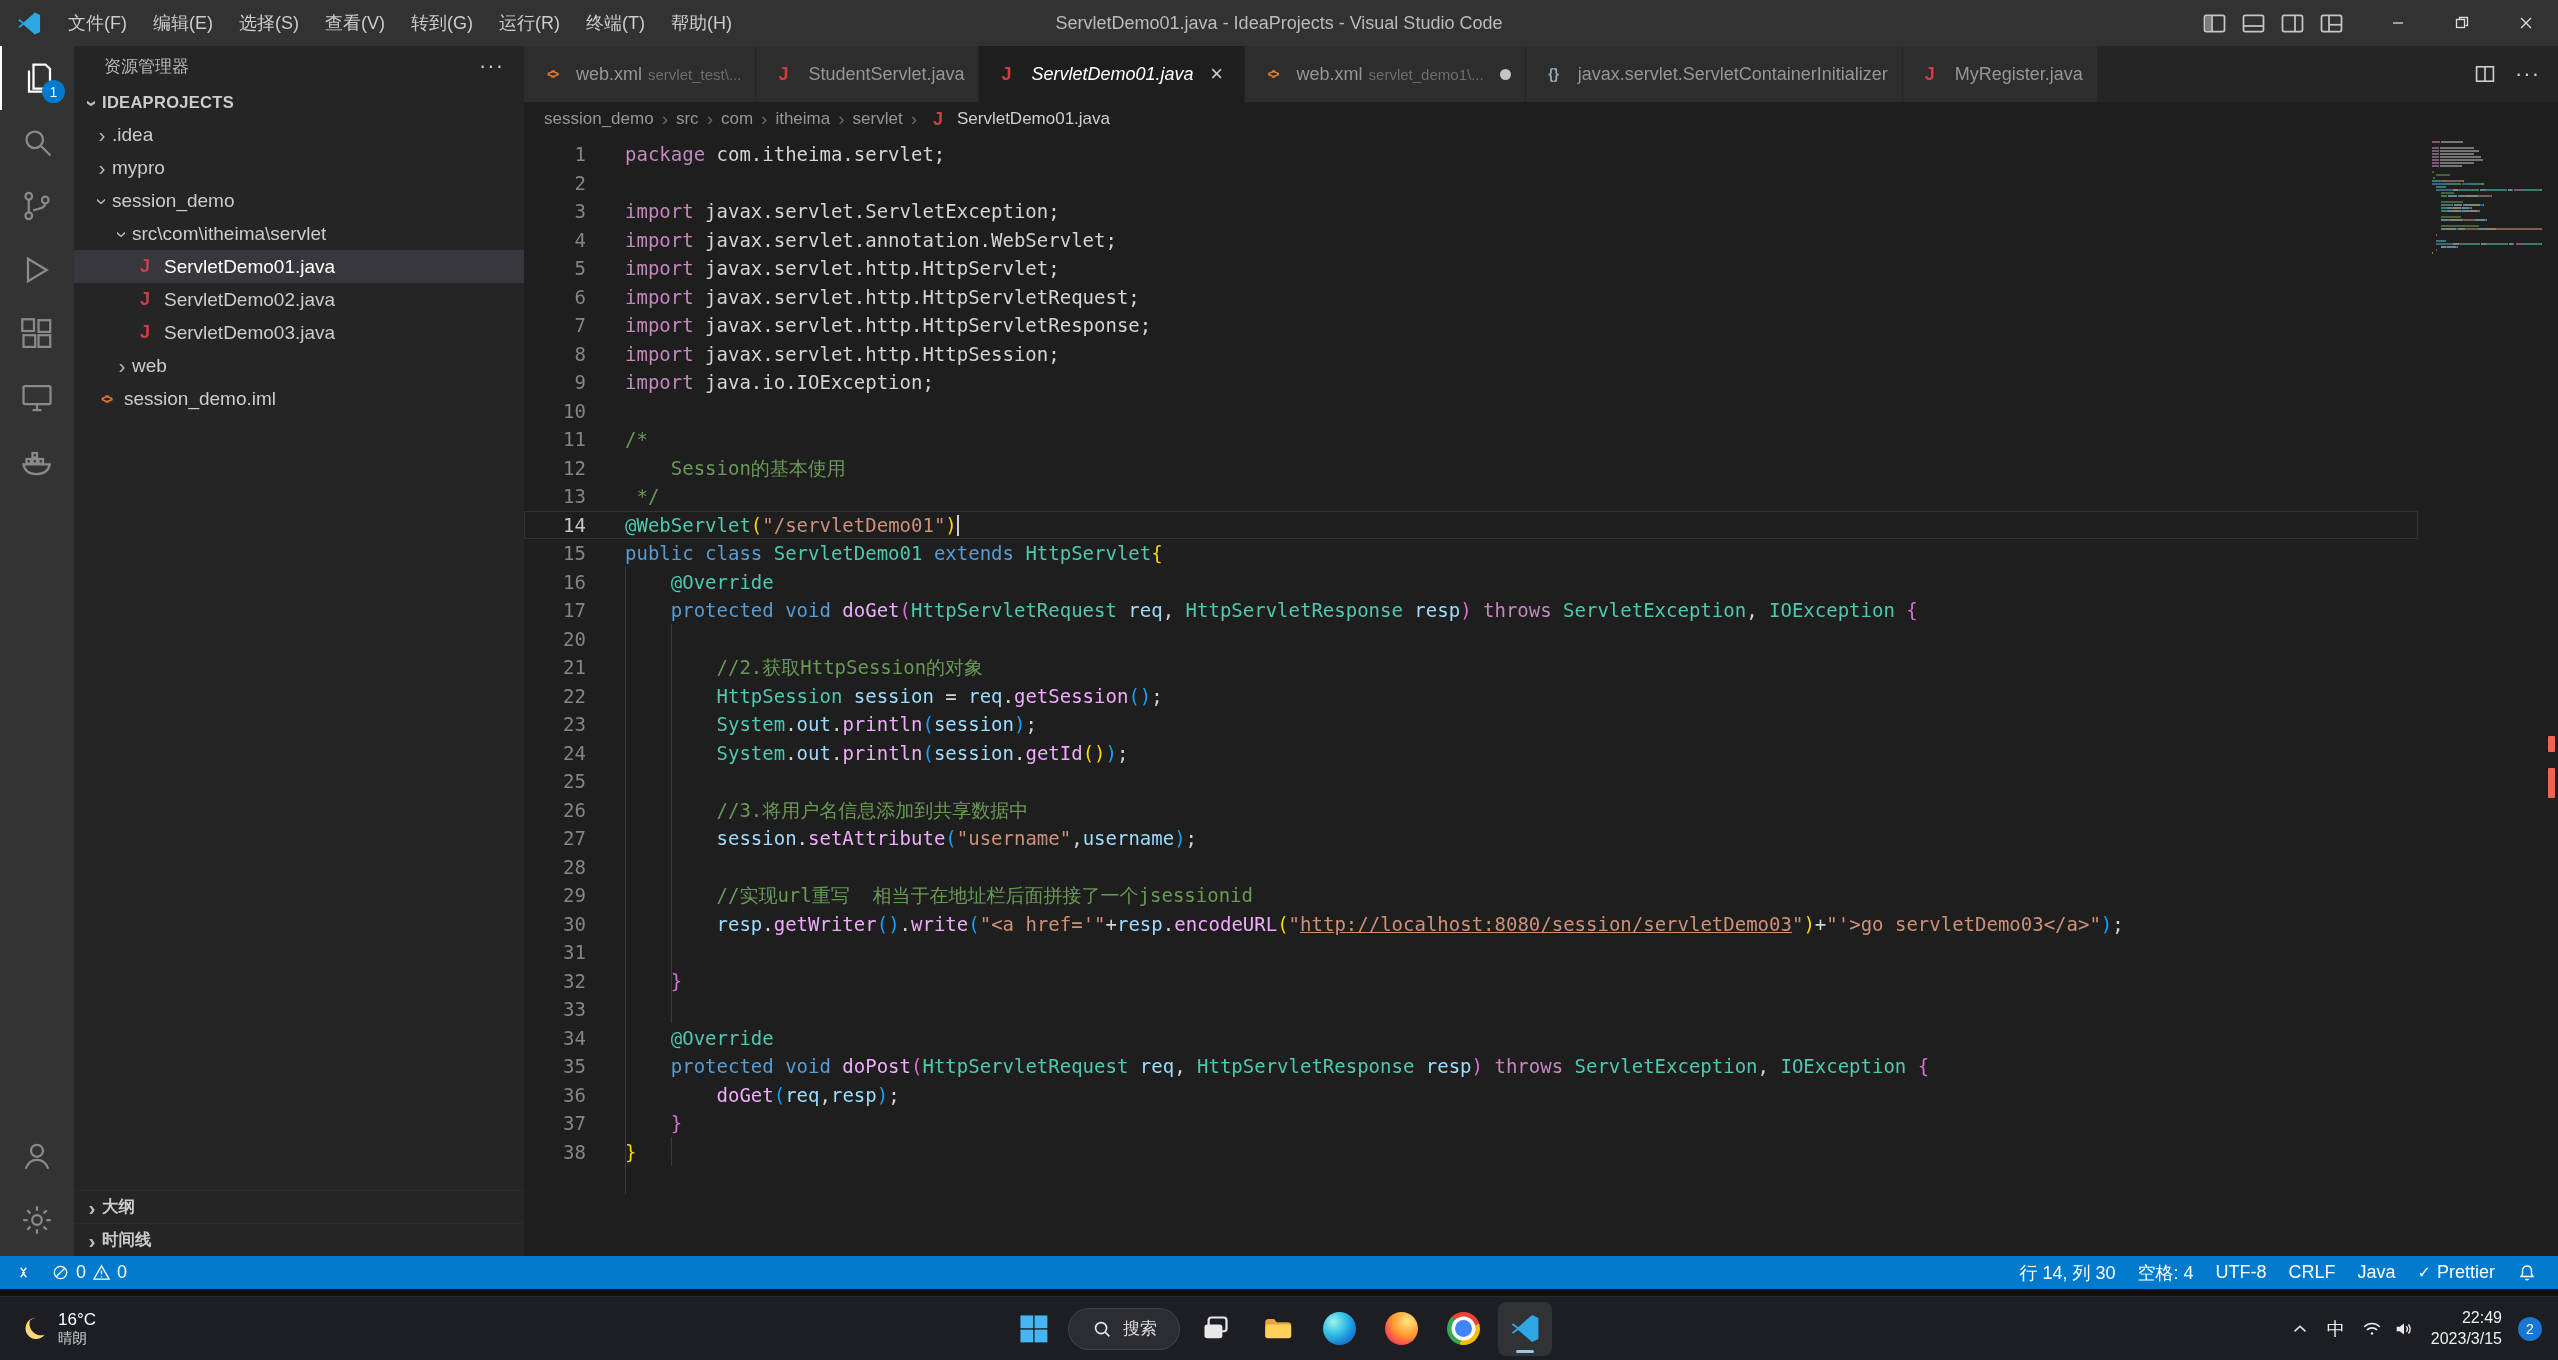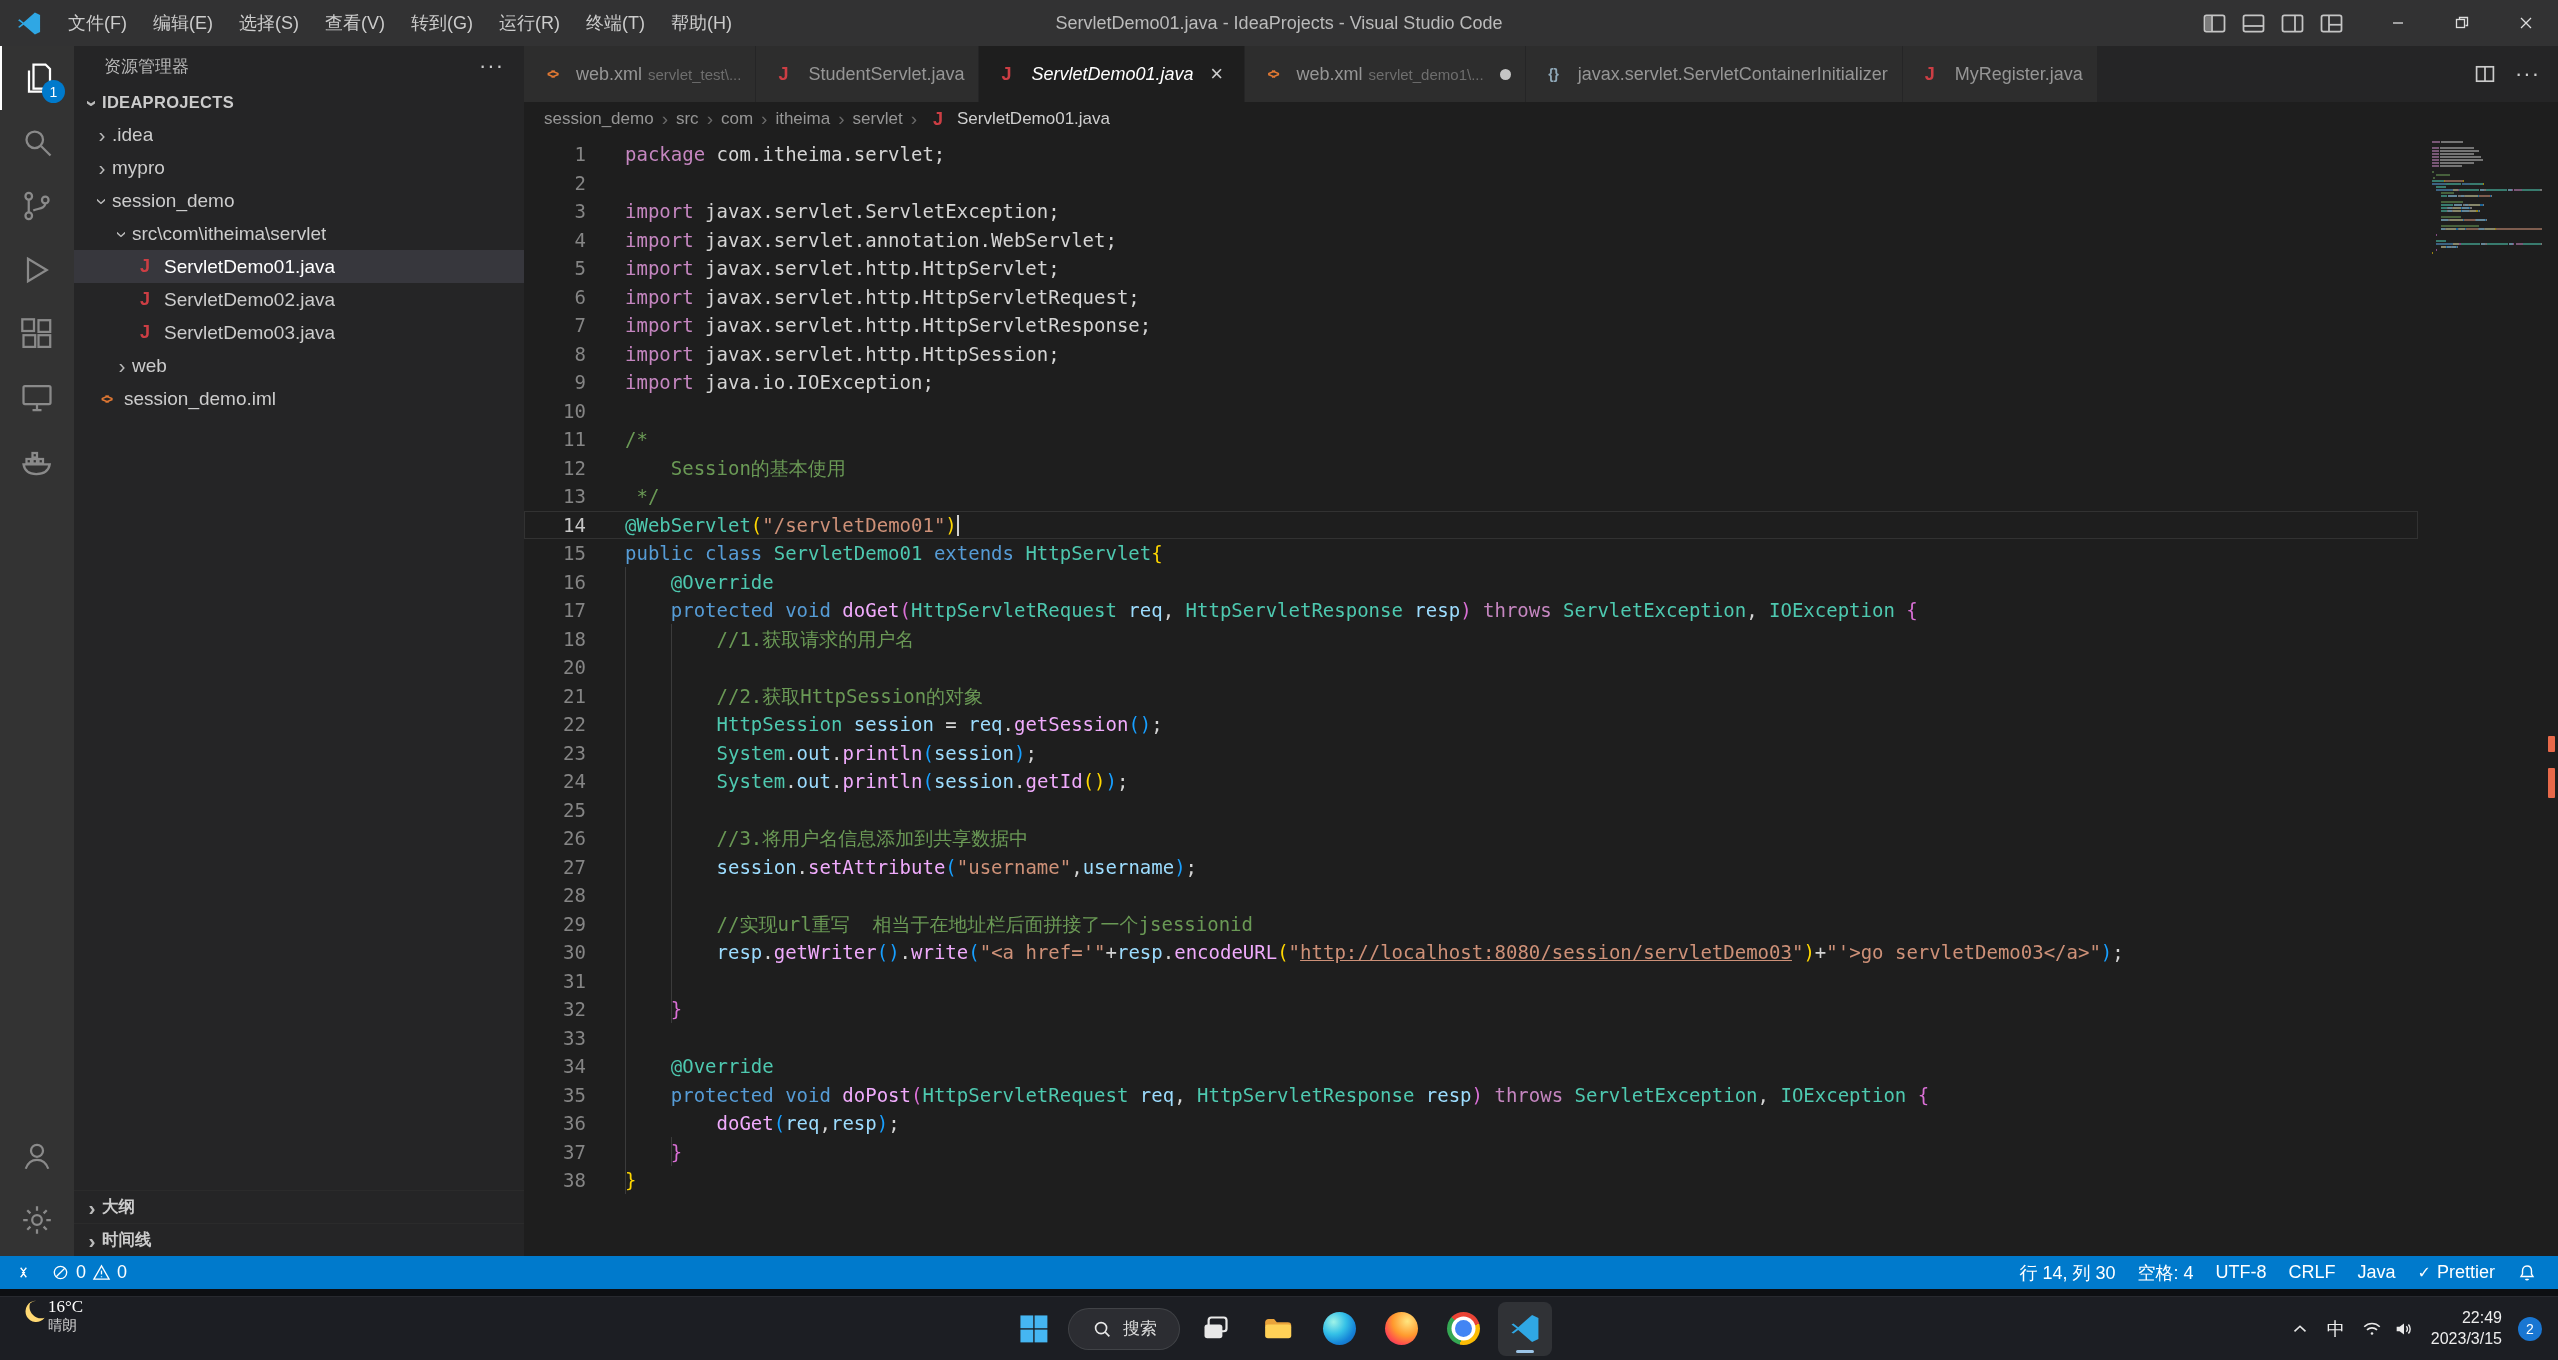--- a/index.html
+++ b/index.html
@@ -108,21 +108,21 @@
   .sb-seg svg{width:19px;height:19px;stroke:#fff;fill:none;stroke-width:1.4;}
   .sb-right{margin-left:auto;display:flex;align-items:center;padding-right:10px;}
   .sb-item{padding:0 11px;display:flex;align-items:center;gap:6px;height:33px;white-space:nowrap;}
   .sb-check{font-size:16px;}
   .sb-bell svg{width:20px;height:20px;stroke:#fff;fill:none;stroke-width:1.4;}
 
   
   .desktop-gap{position:absolute;top:1289px;height:7px;width:100%;background:#0d0f12;}
   .taskbar{position:absolute;top:1296px;height:64px;width:100%;background:#1c1e23;
     border-top:1px solid rgba(255,255,255,.05);display:flex;align-items:center;color:#eee;z-index:10;}
-  .tb-weather{display:flex;align-items:flex-start;padding:0 18px;height:100%;font-family:Liberation Serif, serif;}
+  .tb-weather{display:flex;align-items:center;gap:10px;padding:0 18px;height:100%;}
   .tb-weather svg{width:30px;height:30px;}
   .tb-weather-text{line-height:1.2;}
   .tb-temp{font-size:17px;color:#fff;}
   .tb-cond{font-size:14.5px;color:#c9c9c9;}
   .tb-center{position:absolute;left:50%;transform:translateX(-50%);display:flex;align-items:center;gap:8px;height:100%;}
   .tb-app{width:54px;height:54px;display:flex;align-items:center;justify-content:center;border-radius:8px;position:relative;flex:none;}
   .tb-app svg{width:33px;height:33px;}
   .disc{width:33px;height:33px;border-radius:50%;}
   .disc.edge{background:radial-gradient(circle at 32% 30%,#9ff3e8,#35c1e7 38%,#1583d7 68%,#175bb0);}
   .disc.firefox{background:radial-gradient(circle at 68% 28%,#ffe680,#ff9a2e 45%,#ff4d4d 72%,#c3247a);}
@@ -447,24 +447,20 @@
           <span class="ln">15</span>
           <span class="toks"><span class="tk-kb">public class </span><span class="tk-ty">ServletDemo01</span><span class="tk-kb"> extends </span><span class="tk-ty">HttpServlet</span><span class="tk-b1">{</span></span>
         </div>
         <div class="code-line">
           <span class="ln">16</span>
           <span class="toks"><span class="tk-pl">    </span><span class="tk-ty">@Override</span></span>
         </div>
         <div class="code-line">
           <span class="ln">17</span>
           <span class="toks"><span class="tk-pl">    </span><span class="tk-kb">protected void </span><span class="tk-fn">doGet</span><span class="tk-b2">(</span><span class="tk-ty">HttpServletRequest</span><span class="tk-vr"> req</span><span class="tk-pl">, </span><span class="tk-ty">HttpServletResponse</span><span class="tk-vr"> resp</span><span class="tk-b2">)</span><span class="tk-kw"> throws </span><span class="tk-ty">ServletException</span><span class="tk-pl">, </span><span class="tk-ty">IOException</span><span class="tk-pl"> </span><span class="tk-b2">{</span></span>
-        </div>
-        <div class="code-line">
-          <span class="ln">18</span>
-          <span class="toks"><span class="tk-cm">        //1.获取请求的用户名</span></span>
         </div>
         <div class="code-line">
           <span class="ln">20</span>
           <span class="toks"></span>
         </div>
         <div class="code-line">
           <span class="ln">21</span>
           <span class="toks"><span class="tk-cm">        //2.获取HttpSession的对象</span></span>
         </div>
         <div class="code-line">

